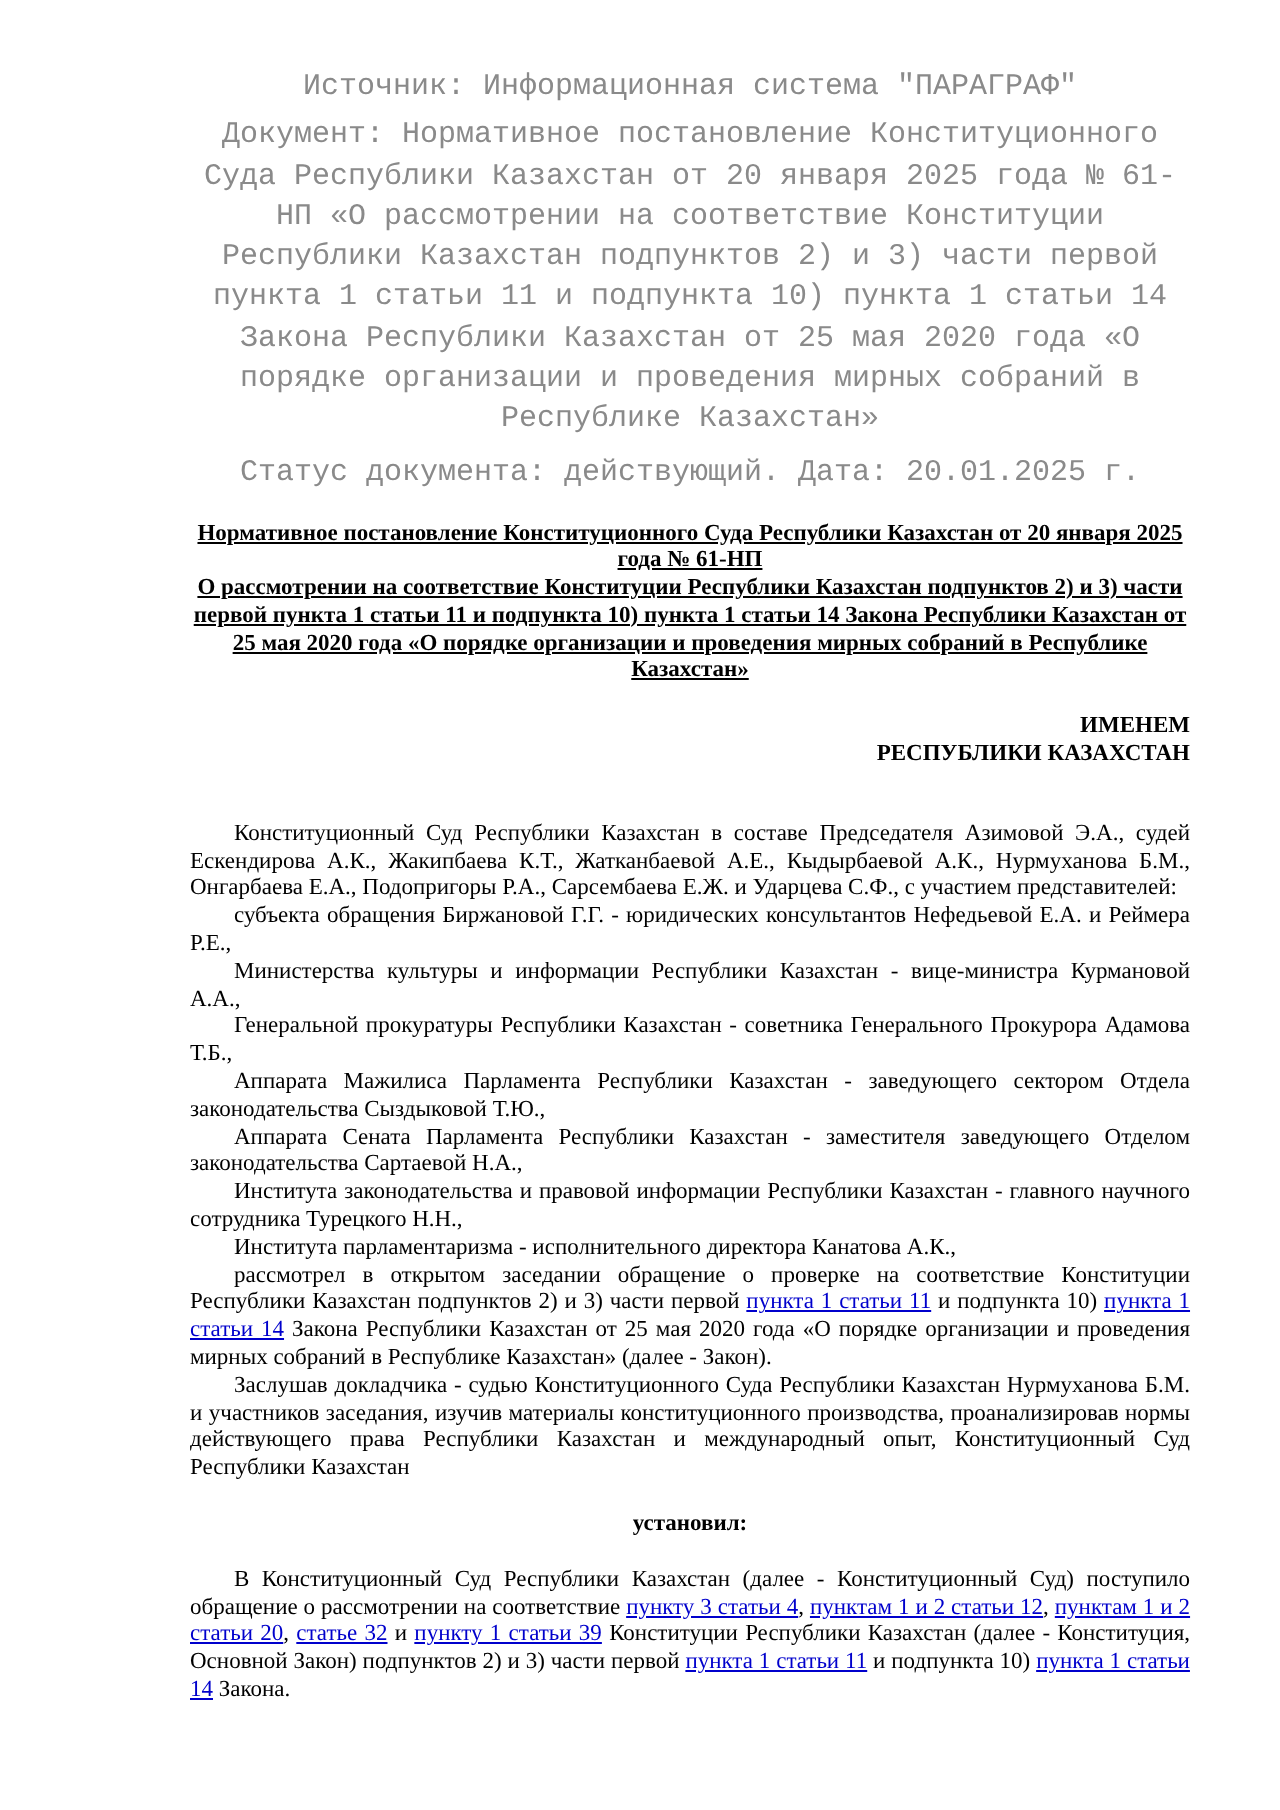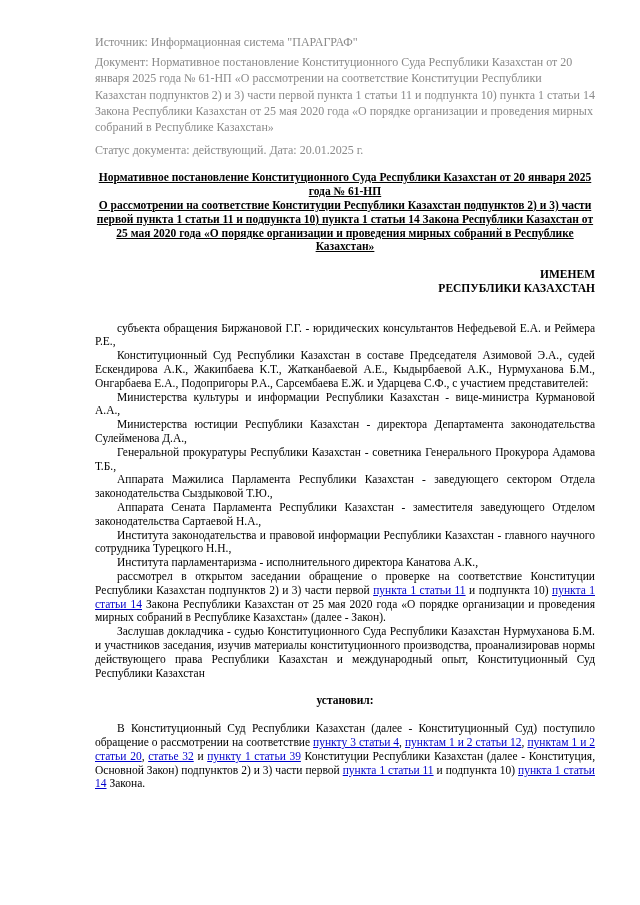--- a/index.html
+++ b/index.html
@@ -8,24 +8,25 @@
     width: 640px;
     min-height: 905px;
     box-sizing: border-box;
     background: #ffffff;
     padding: 34px 45px 24px 95px;
     font-family: "Liberation Serif", "DejaVu Serif", serif;
     font-size: 11.5px;
     color: #000000;
   }
   .meta {
-    text-align: left;
+    text-align: center;
     color: #8a8a8a;
-    font-size: 12px;
+    font-size: 15px;
     line-height: 1.35;
+    font-family: Liberation Mono, monospace;
   }
   .meta-source { margin: 0 0 4px 0; }
   .meta-document { margin: 0; }
   .meta-status { margin: 7px 0 0 0; }
   .doc-title {
     margin-top: 13px;
     text-align: center;
     font-weight: bold;
     line-height: 1.2;
   }
@@ -69,24 +70,23 @@
     <p>Нормативное постановление Конституционного Суда Республики Казахстан от 20 января 2025 года № 61-НП</p>
     <p>О рассмотрении на соответствие Конституции Республики Казахстан подпунктов 2) и 3) части первой пункта 1 статьи 11 и подпункта 10) пункта 1 статьи 14 Закона Республики Казахстан от 25 мая 2020 года «О порядке организации и проведения мирных собраний в Республике Казахстан»</p>
   </div>
 
   <div class="preamble-heading">
     <p>ИМЕНЕМ</p>
     <p>РЕСПУБЛИКИ КАЗАХСТАН</p>
   </div>
 
   <div class="document-body">
+      <p class="para"><span>Конституционный Суд Республики Казахстан в составе Председателя Азимовой Э.А., судей Ескендирова А.К., Жакипбаева К.Т., Жатканбаевой А.Е., Кыдырбаевой А.К., Нурмуханова Б.М., Онгарбаева Е.А., Подопригоры Р.А., Сарсембаева Е.Ж. и Ударцева С.Ф., с участием представителей:</span></p>
       <p class="para"><span>субъекта обращения Биржановой Г.Г. - юридических консультантов Нефедьевой Е.А. и Реймера Р.Е.,</span></p>
-      <p class="para"><span>Конституционный Суд Республики Казахстан в составе Председателя Азимовой Э.А., судей Ескендирова А.К., Жакипбаева К.Т., Жатканбаевой А.Е., Кыдырбаевой А.К., Нурмуханова Б.М., Онгарбаева Е.А., Подопригоры Р.А., Сарсембаева Е.Ж. и Ударцева С.Ф., с участием представителей:</span></p>
       <p class="para"><span>Министерства культуры и информации Республики Казахстан - вице-министра Курмановой А.А.,</span></p>
-      <p class="para"><span>Министерства юстиции Республики Казахстан - директора Департамента законодательства Сулейменова Д.А.,</span></p>
       <p class="para"><span>Генеральной прокуратуры Республики Казахстан - советника Генерального Прокурора Адамова Т.Б.,</span></p>
       <p class="para"><span>Аппарата Мажилиса Парламента Республики Казахстан - заведующего сектором Отдела законодательства Сыздыковой Т.Ю.,</span></p>
       <p class="para"><span>Аппарата Сената Парламента Республики Казахстан - заместителя заведующего Отделом законодательства Сартаевой Н.А.,</span></p>
       <p class="para"><span>Института законодательства и правовой информации Республики Казахстан - главного научного сотрудника Турецкого Н.Н.,</span></p>
       <p class="para"><span>Института парламентаризма - исполнительного директора Канатова А.К.,</span></p>
       <p class="para"><span>рассмотрел в открытом заседании обращение о проверке на соответствие Конституции Республики Казахстан подпунктов 2) и 3) части первой </span><a class="doc-link" href="#">пункта 1 статьи 11</a><span> и подпункта 10) </span><a class="doc-link" href="#">пункта 1 статьи 14</a><span> Закона Республики Казахстан от 25 мая 2020 года «О порядке организации и проведения мирных собраний в Республике Казахстан» (далее - Закон).</span></p>
       <p class="para"><span>Заслушав докладчика - судью Конституционного Суда Республики Казахстан Нурмуханова Б.М. и участников заседания, изучив материалы конституционного производства, проанализировав нормы действующего права Республики Казахстан и международный опыт, Конституционный Суд Республики Казахстан</span></p>
       <p class="center-heading">установил:</p>
       <p class="para"><span>В Конституционный Суд Республики Казахстан (далее - Конституционный Суд) поступило обращение о рассмотрении на соответствие </span><a class="doc-link" href="#">пункту 3 статьи 4</a><span>, </span><a class="doc-link" href="#">пунктам 1 и 2 статьи 12</a><span>, </span><a class="doc-link" href="#">пунктам 1 и 2 статьи 20</a><span>, </span><a class="doc-link" href="#">статье 32</a><span> и </span><a class="doc-link" href="#">пункту 1 статьи 39</a><span> Конституции Республики Казахстан (далее - Конституция, Основной Закон) подпунктов 2) и 3) части первой </span><a class="doc-link" href="#">пункта 1 статьи 11</a><span> и подпункта 10) </span><a class="doc-link" href="#">пункта 1 статьи 14</a><span> Закона.</span></p>
     </div>

